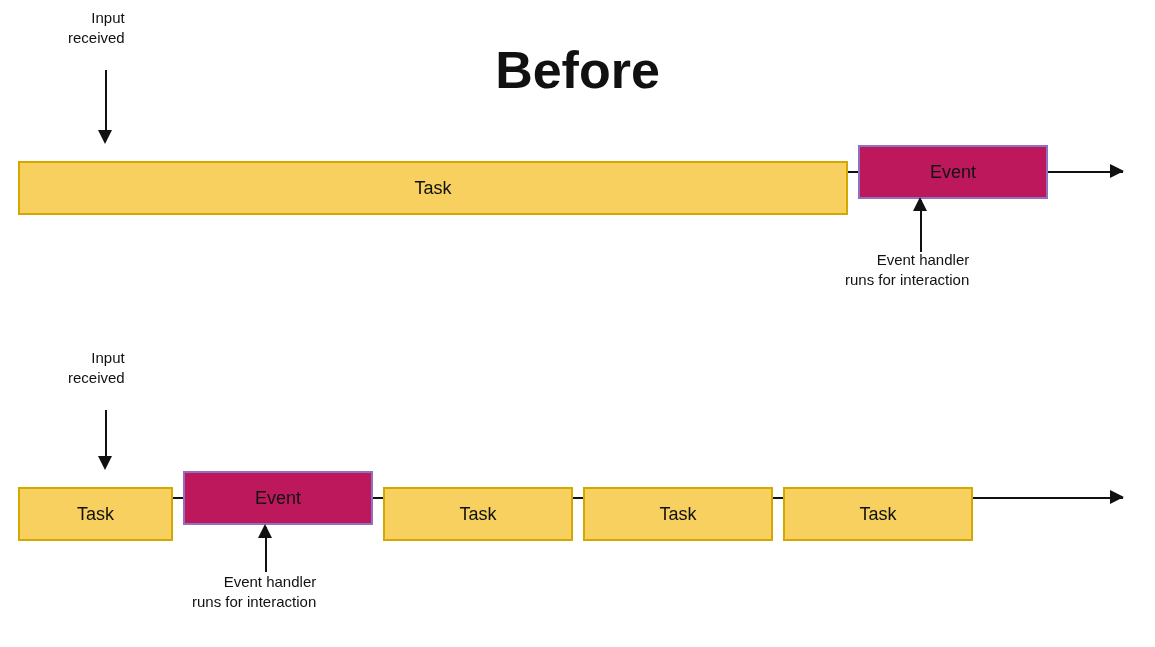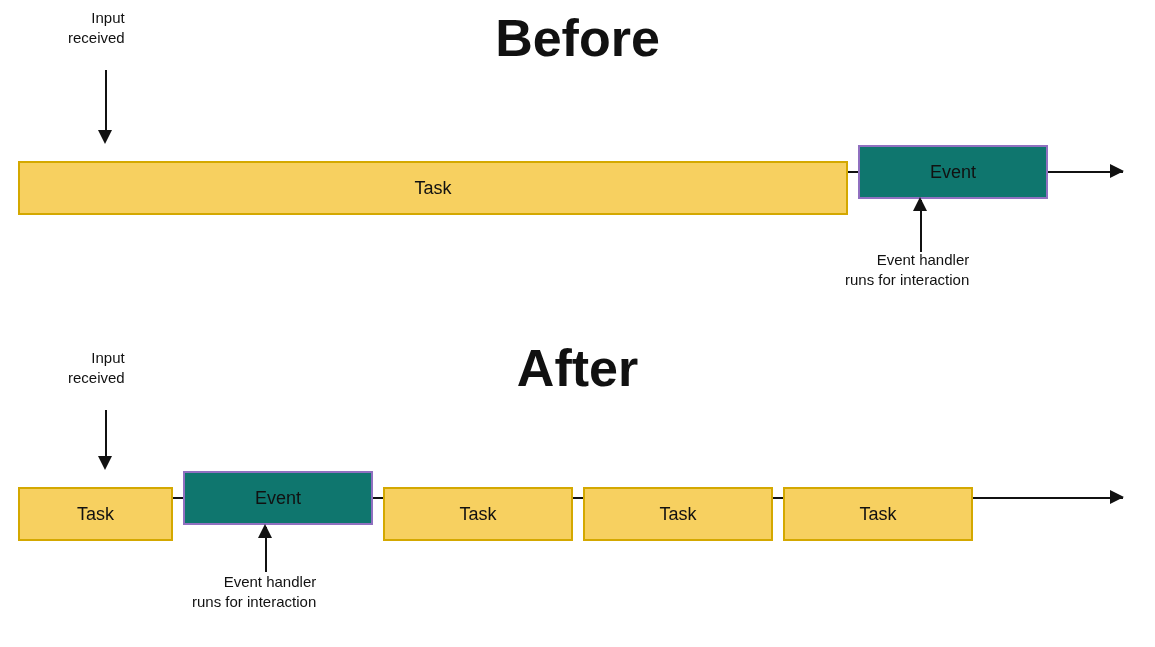--- a/index.html
+++ b/index.html
@@ -19,20 +19,21 @@
       position: relative;
     }
 
     
     .section-title {
       position: absolute;
       font-size: 52px;
       font-weight: 700;
       color: #111;
       text-align: center;
+      margin-top: 32px;
     }
 
     .before-title {
       top: 8px;
       left: 50%;
       transform: translateX(-50%);
     }
 
     .after-title {
       top: 338px;
@@ -67,21 +68,21 @@
       justify-content: center;
       font-size: 18px;
       font-weight: 500;
       color: #111;
       margin-top: 16px;
     }
 
     
     .box-event {
       position: absolute;
-      background: #0f766e;
+      background: #be185d;
       border: 2.5px solid #9070c0;
       display: flex;
       align-items: center;
       justify-content: center;
       font-size: 18px;
       font-weight: 500;
       color: #111;
     }
 
     
@@ -146,21 +147,20 @@
 received</div>
 
   <div class="arrow-down-line" style="top: 70px; left: 105px; height: 62px;"></div>
   <div class="arrow-down-head" style="top: 130px; left: 98px;"></div>
 
   <div class="arrow-up-line" style="top: 200px; left: 920px; height: 52px;"></div>
   <div class="arrow-up-head" style="top: 197px; left: 913px;"></div>
   <div class="annotation" style="top: 250px; left: 845px; white-space: pre-line;">Event handler
 runs for interaction</div>
 
-  <div class="section-title after-title">After</div>
 
   <div class="timeline-line" style="top: 497px; left: 18px; width: 1105px;"></div>
 
   <div class="arrow-right" style="top: 490px; left: 1110px;"></div>
 
   <div class="box-task" style="top: 471px; left: 18px; width: 155px; height: 54px;">
     <span>Task</span>
   </div>
 
   <div class="box-event" style="top: 471px; left: 183px; width: 190px; height: 54px;">

